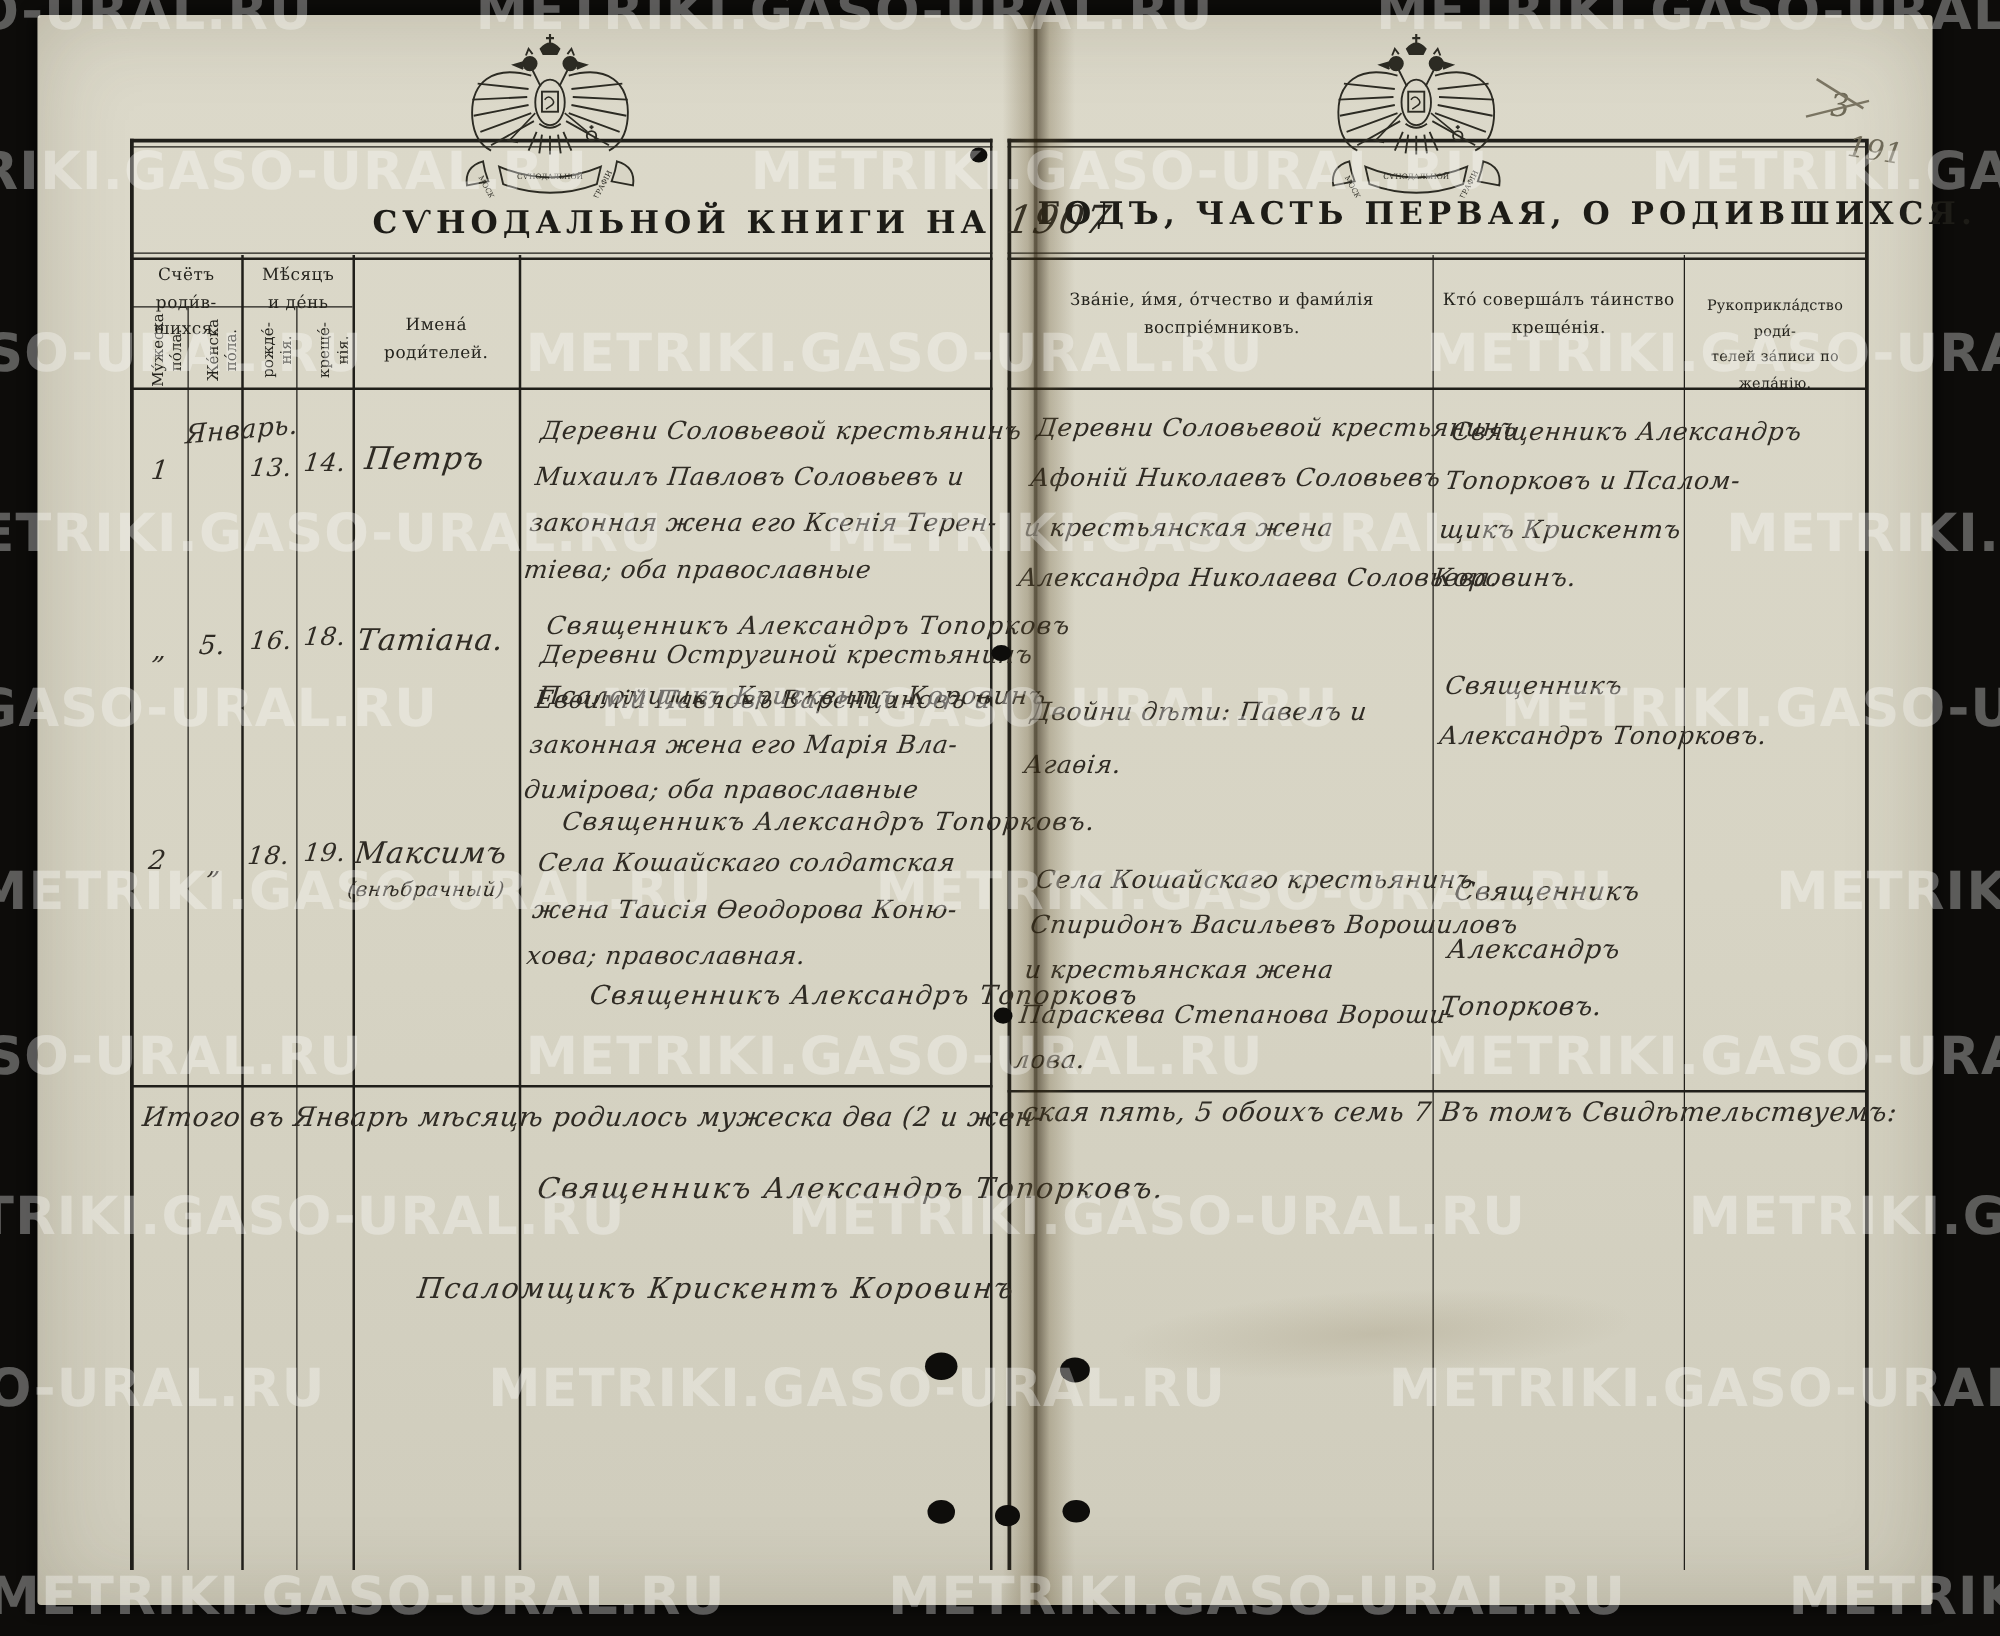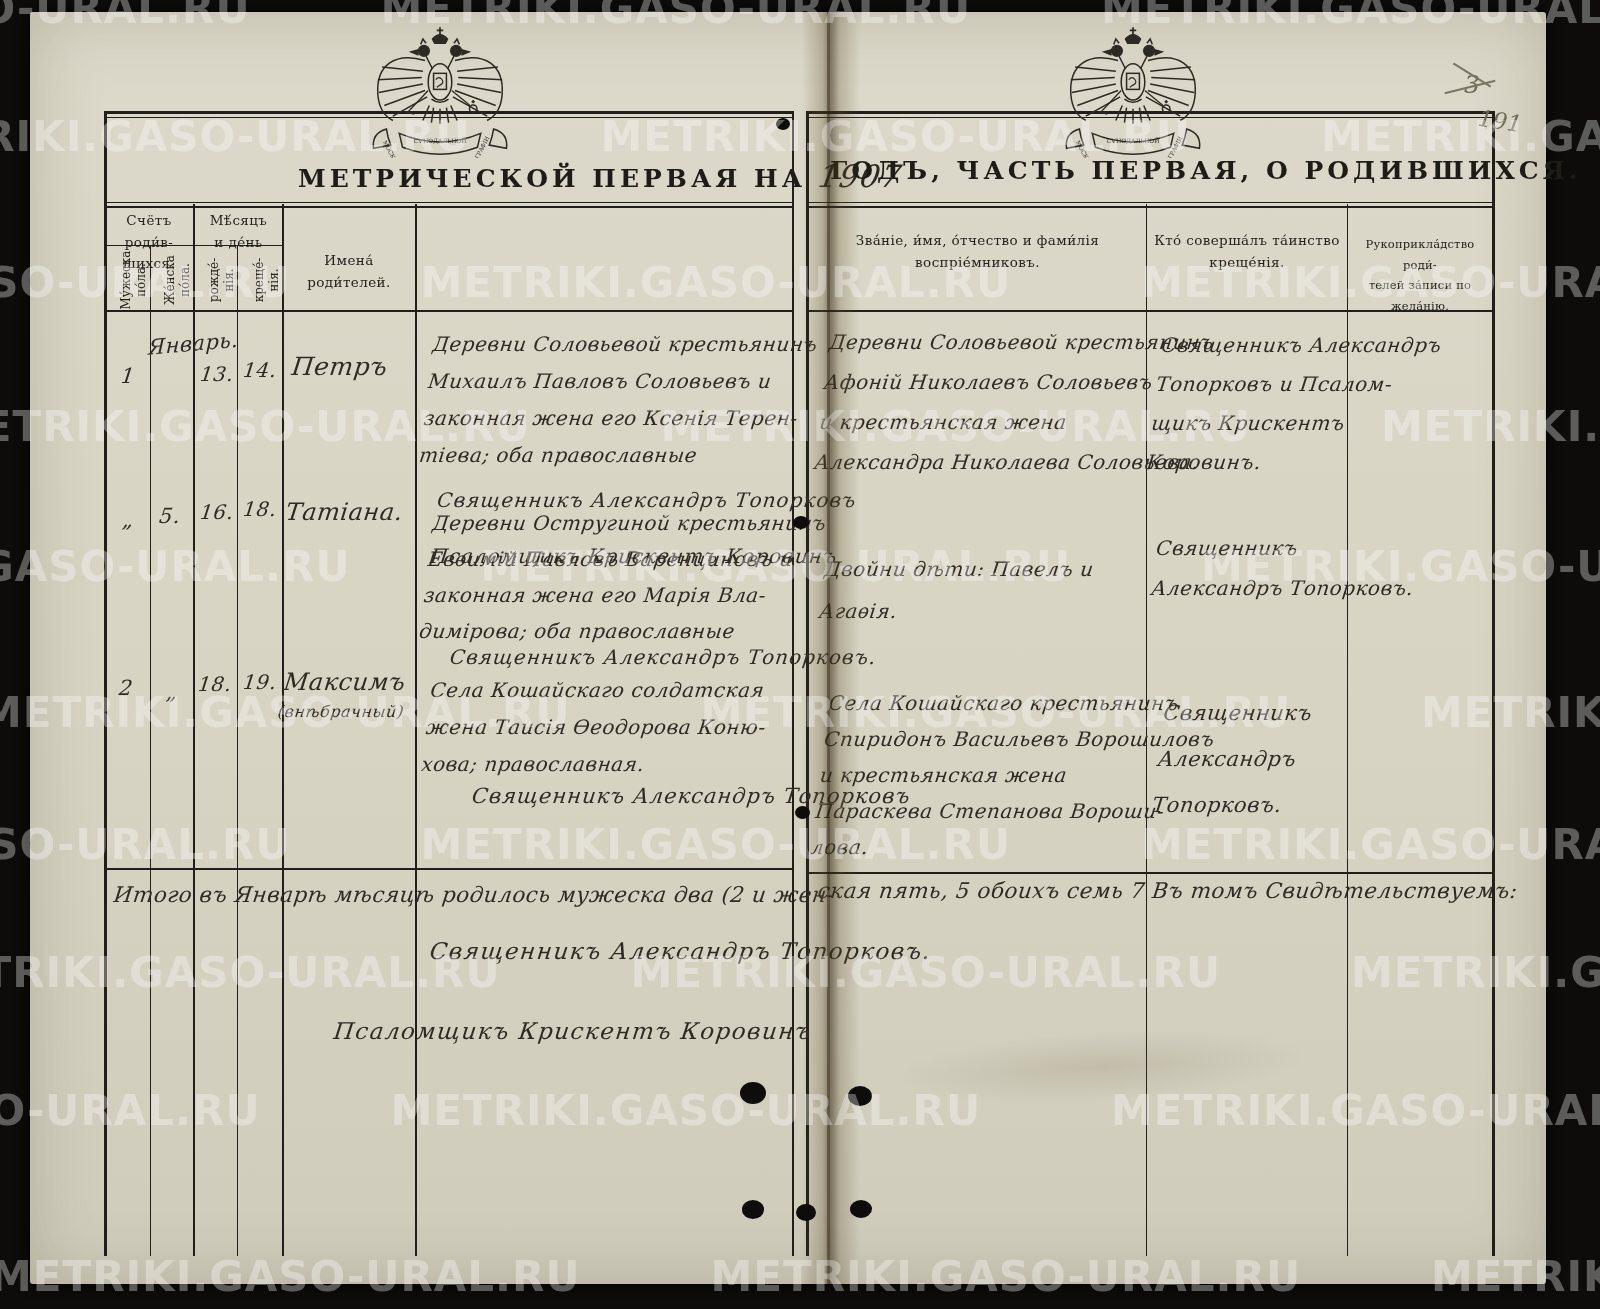--- a/index.html
+++ b/index.html
@@ -103,21 +103,21 @@
       <text x="120" y="104" font-size="5.5" fill="#2c2b23" stroke="none" transform="rotate(-62 120 108)" text-anchor="end">ТИПОГРАФІИ</text>
     </svg>
     <svg class="eagle" style="left:1028px;top:12px" width="150" height="134" viewBox="0 0 140 125">
       <use href="#eagle"></use>
       <text x="20" y="112" font-size="5.5" fill="#2c2b23" stroke="none" transform="rotate(62 20 108)">МОСКОВСКОЙ</text>
       <text x="70" y="111" font-size="5.5" fill="#2c2b23" stroke="none" text-anchor="middle">СѴНОДАЛЬНОЙ</text>
       <text x="120" y="104" font-size="5.5" fill="#2c2b23" stroke="none" transform="rotate(-62 120 108)" text-anchor="end">ТИПОГРАФІИ</text>
     </svg>
 
     <div class="pr t-main" style="left:268px;top:146px">
-      <span>МЕТРИЧЕСКОЙ ПЕРВАЯ НА</span>
+      <span>СѴНОДАЛЬНОЙ КНИГИ НА</span>
       <span class="t-year">1907</span>
     </div>
     <div class="pr t-main" style="left:800px;top:144px">ГОДЪ, ЧАСТЬ ПЕРВАЯ, О РОДИВШИХСЯ.</div>
 
     <div class="pr hdr" style="left:76px;top:198px;width:86px">Счётъ роди́в-
 шихся.</div>
     <div class="pr hdr" style="left:166px;top:198px;width:85px">Мѣ́сяцъ
 и де́нь</div>
     <div class="pr rot" style="left:64px;top:248px;width:90px;height:40px">Му́жеска
 по́ла.</div>

